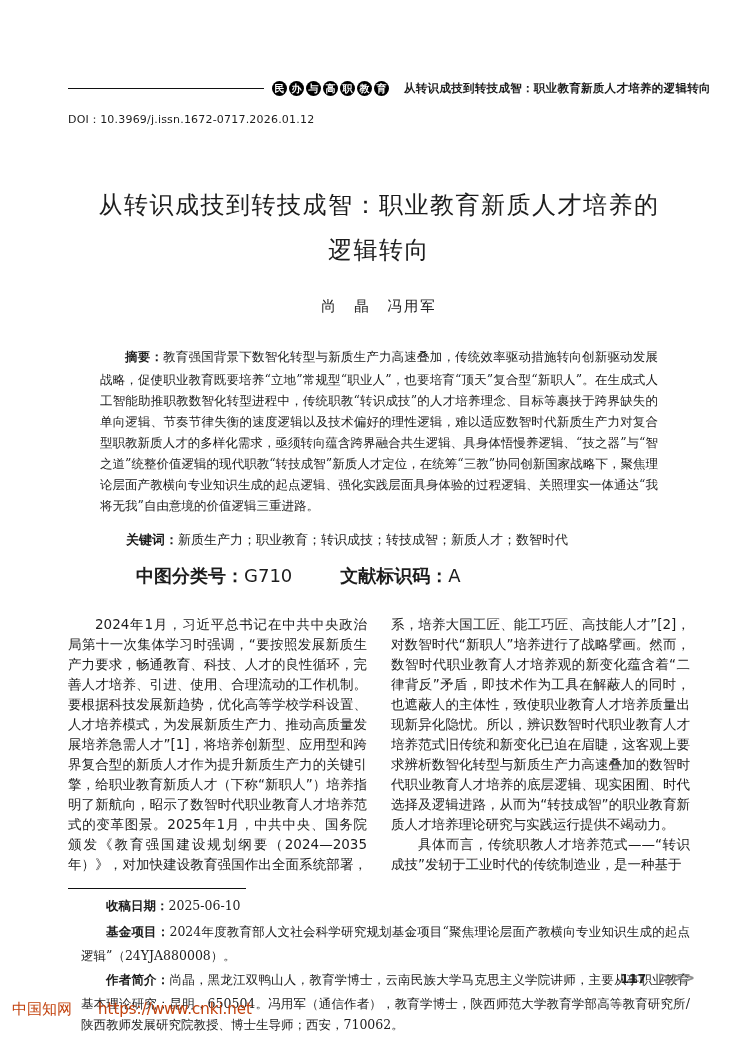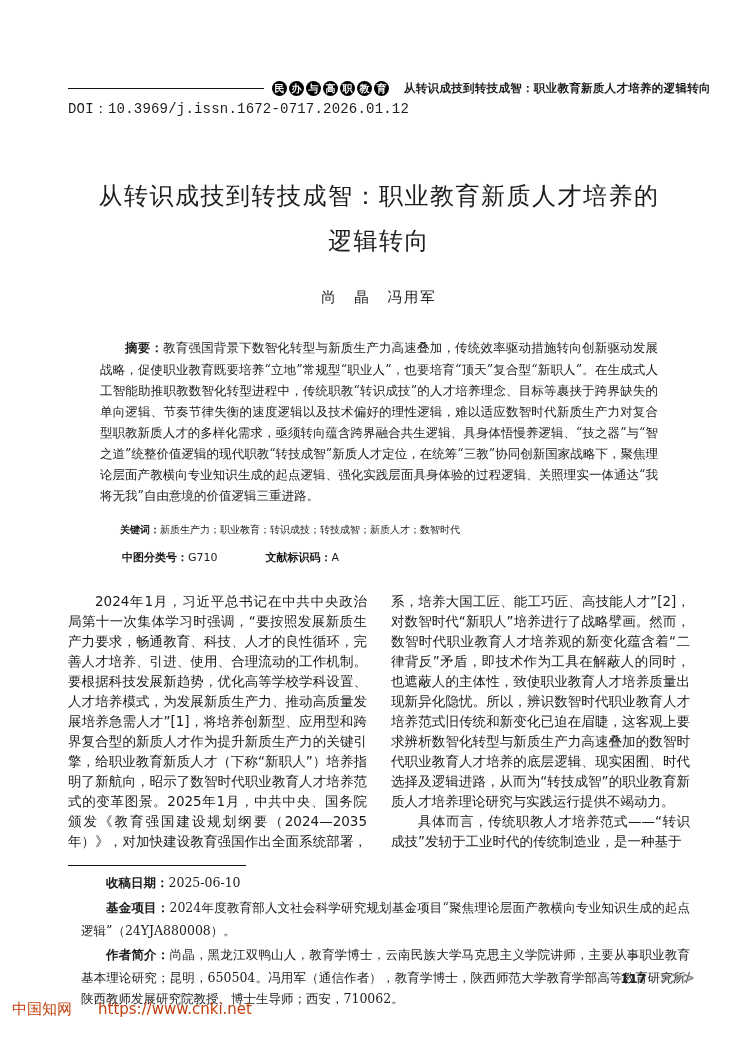--- a/index.html
+++ b/index.html
@@ -15,37 +15,37 @@
   .header-row{display:flex;align-items:center;margin-top:80px;height:17px;}
   .header-rule{flex:0 0 196px;border-top:1.6px solid #111;margin-right:8px;}
   .badge{display:flex;gap:2px;align-items:center;margin-right:7px;}
   .badge-char{
     display:inline-flex;align-items:center;justify-content:center;
     width:15px;height:15px;border-radius:50%;background:#000;color:#fff;
     font-size:10px;font-weight:bold;line-height:15px;
   }
   .header-sep{width:1.6px;height:14px;background:#111;margin:0 6px 0 2px;}
   .running-title{font-size:11.5px;font-weight:bold;letter-spacing:.3px;white-space:nowrap;}
-  .doi-line{font-size:14px;margin-top:3px;letter-spacing:.2px;font-family:Liberation Mono, monospace;}
+  .doi-line{font-size:11px;margin-top:15px;letter-spacing:.2px;}
 
   
   .article-title{margin-top:56px;text-align:center;font-size:24px;font-weight:500;letter-spacing:1.5px;line-height:45px;}
   .authors{margin-top:24px;text-align:center;font-size:14.5px;letter-spacing:2px;
     font-family:Liberation Serif, serif;}
 
   
   .front-block{margin:30px 32px 0 32px;}
   .abstract{
     font-size:12.5px;line-height:21px;text-align:justify;text-indent:2em;
     font-family:"DejaVu Serif","Liberation Serif",serif;
   }
-  .inline-label{font-weight:bold;font-family:Liberation Serif, serif;font-style:normal;}
-  .keywords{margin-top:6px;font-size:10px;line-height:21px;text-indent:2em;
+  .inline-label{font-weight:bold;font-family:Liberation Mono, monospace;font-style:normal;}
+  .keywords{margin-top:6px;font-size:13px;line-height:21px;text-indent:2em;
     font-family:"DejaVu Serif","Liberation Serif",serif;}
-  .meta-line{margin-top:7px;font-size:11px;display:flex;text-indent:0;padding-left:2em;}
+  .meta-line{margin-top:7px;font-size:18px;display:flex;text-indent:0;padding-left:2em;}
   .meta-item{white-space:nowrap;}
   .meta-item + .meta-item{margin-left:48px;}
 
   
   .body-cols{display:flex;margin-top:26px;gap:24px;height:262px;overflow:hidden;}
   .col{flex:1 1 0;font-size:13.5px;line-height:20px;text-align:justify;}
   .col p{margin:0;text-indent:2em;}
   .col p.cont{text-indent:0;}
 
   

